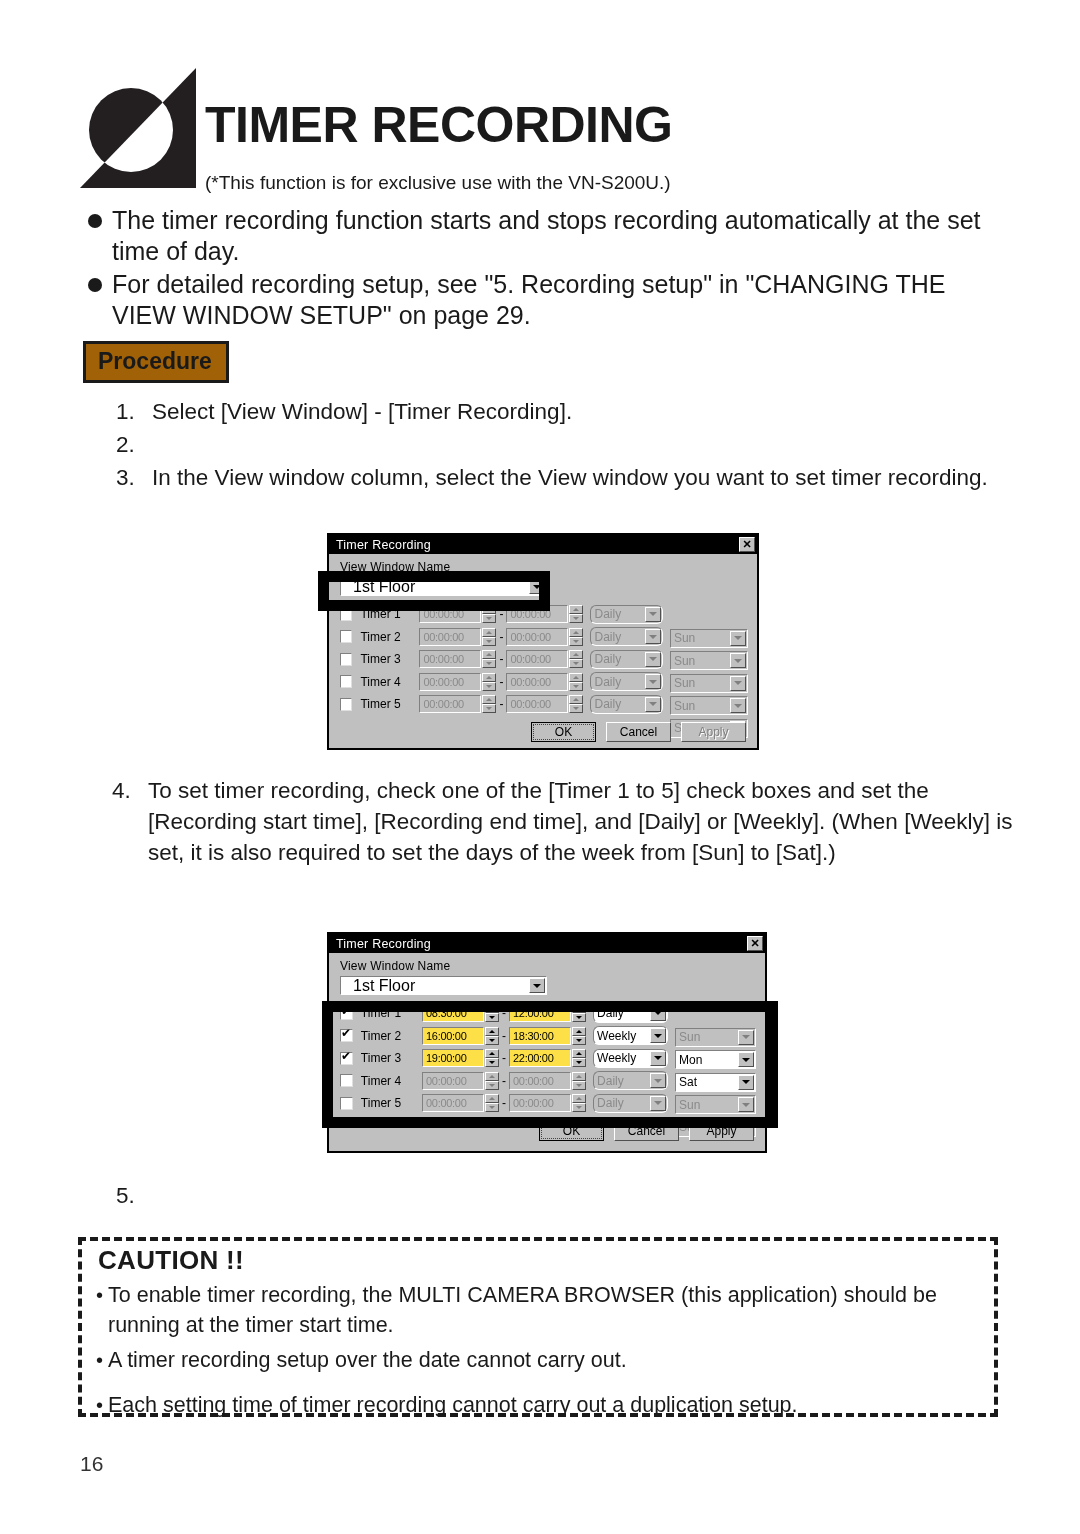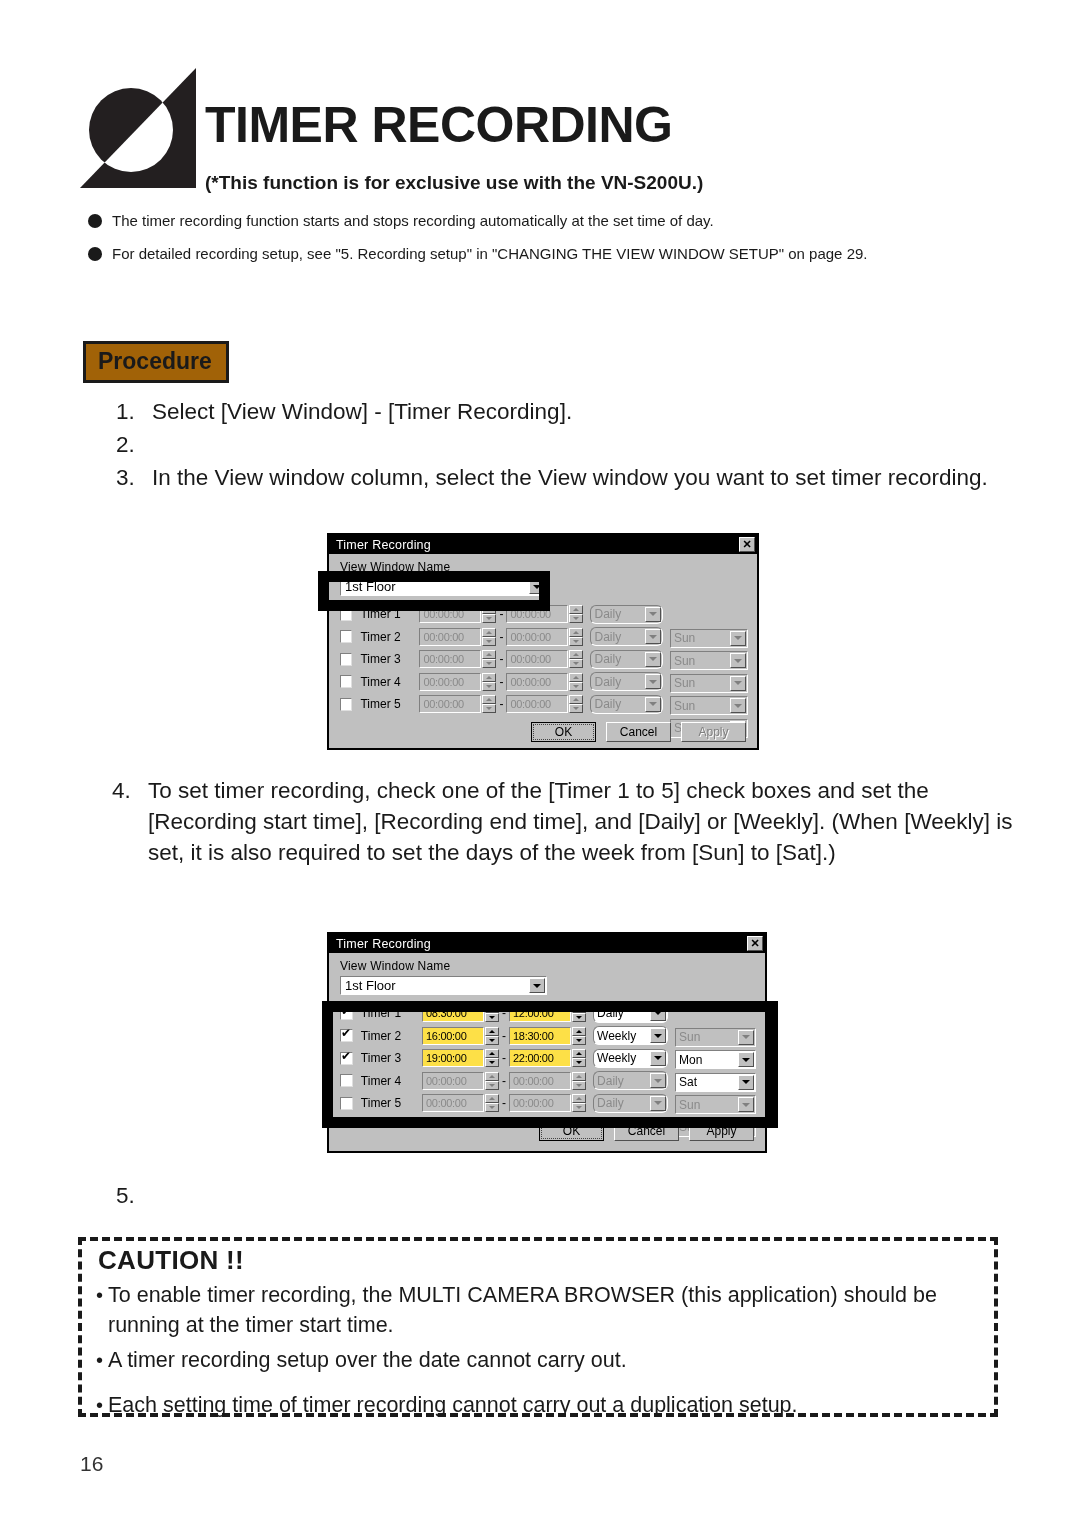--- a/index.html
+++ b/index.html
@@ -19,31 +19,31 @@
     position:absolute; left:76px; top:62px;
     width:128px; height:132px;
   }
   .page-title {
     position:absolute; left:205px; top:100px;
     font-size:50px; font-weight:bold; letter-spacing:-0.5px;
     line-height:1; color:#1a1a1a;
   }
   .subtitle {
     position:absolute; left:205px; top:172px;
-    font-size:19px; font-weight:bold; color:#1a1a1a;
+    font-size:19px; font-weight:normal; color:#1a1a1a;
   }
 
   
   .bullets { position:absolute; left:88px; top:205px; width:920px; }
   .bullet-row { display:flex; margin-bottom:2px; }
   .bullet-dot {
     width:14px; height:14px; border-radius:50%;
     background:#1a1a1a; flex:0 0 14px; margin-top:9px; margin-right:10px;
   }
-  .bullet-text { font-size:15px; line-height:31px; width:895px; }
+  .bullet-text { font-size:25px; line-height:31px; width:895px; }
 
   
   .procedure-box {
     position:absolute; left:83px; top:341px;
     border:3px solid #1a1a1a;
     padding:4px 14px 5px 12px;
     font-size:23px; font-weight:bold;
     background:#a16207;
   }
 
@@ -92,21 +92,21 @@
   .vw-label { font-size:12px; margin-bottom:3px; letter-spacing:0.2px; }
 
   .combo {
     height:19px; background:#fff;
     border-top:1.5px solid #808080; border-left:1.5px solid #808080;
     border-right:1.5px solid #fff; border-bottom:1.5px solid #fff;
     display:flex; align-items:center;
     position:relative;
   }
   .combo.wide { width:207px; }
-  .combo-text { padding-left:4px; font-size:13px; flex:1; }
+  .combo-text { padding-left:12px; font-size:16px; flex:1; }
   .combo-arrow {
     width:16px; height:15px; margin-right:1px;
     background:#c0c0c0;
     border-top:1.5px solid #fff; border-left:1.5px solid #fff;
     border-right:1.5px solid #505050; border-bottom:1.5px solid #505050;
     display:flex; align-items:center; justify-content:center;
   }
   .arr-dn {
     width:0; height:0;
     border-left:4px solid transparent; border-right:4px solid transparent;

